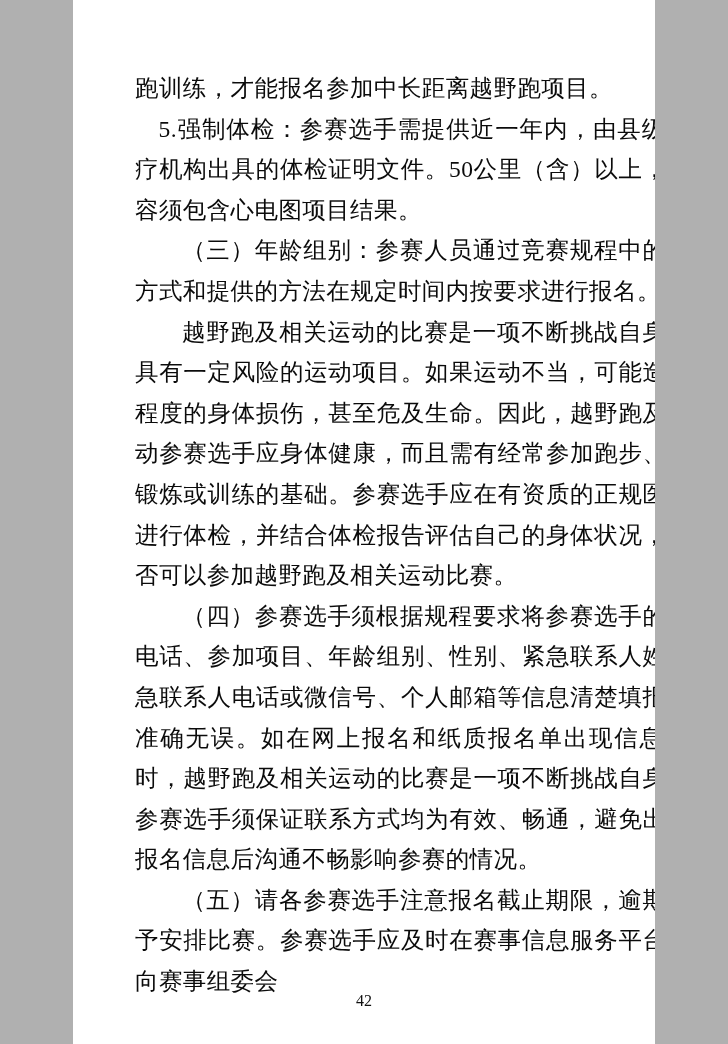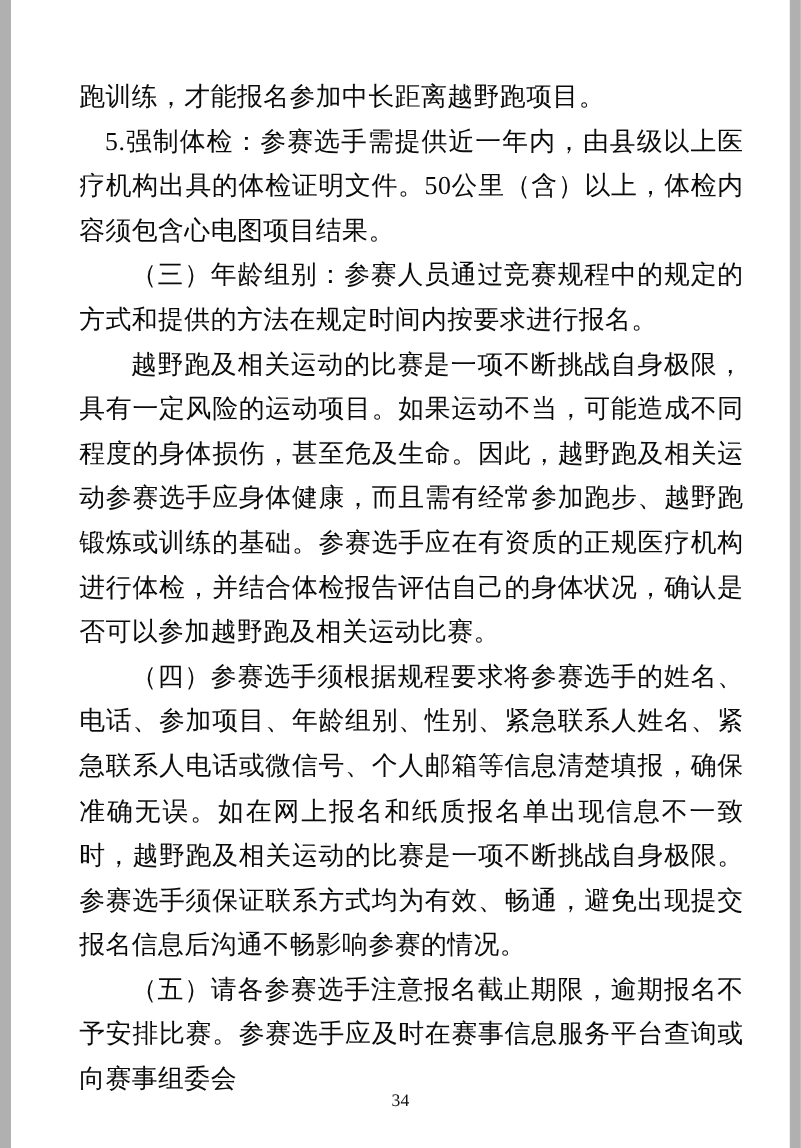--- a/index.html
+++ b/index.html
@@ -4,21 +4,21 @@
 <style>
   html, body {
     margin: 0;
     padding: 0;
   }
   body {
     background: #b0b0b0;
     font-family: "Liberation Serif", "DejaVu Serif", serif;
   }
   .page {
-    width: 708px;
+    width: 582px;
     height: 1044px;
     background: #ffffff;
     position: relative;
     box-sizing: border-box;
     margin: 0 auto;
     overflow: hidden;
   }
   .content {
     position: absolute;
     left: 62px;
@@ -66,14 +66,14 @@
     <p class="para indent">（三）年龄组别：参赛人员通过竞赛规程中的规定的方式和提供的方法在规定时间内按要求进行报名。</p>
 
     <p class="para indent">越野跑及相关运动的比赛是一项不断挑战自身极限，具有一定风险的运动项目。如果运动不当，可能造成不同程度的身体损伤，甚至危及生命。因此，越野跑及相关运动参赛选手应身体健康，而且需有经常参加跑步、越野跑锻炼或训练的基础。参赛选手应在有资质的正规医疗机构进行体检，并结合体检报告评估自己的身体状况，确认是否可以参加越野跑及相关运动比赛。</p>
 
     <p class="para indent">（四）参赛选手须根据规程要求将参赛选手的姓名、电话、参加项目、年龄组别、性别、紧急联系人姓名、紧急联系人电话或微信号、个人邮箱等信息清楚填报，确保准确无误。如在网上报名和纸质报名单出现信息不一致时，越野跑及相关运动的比赛是一项不断挑战自身极限。参赛选手须保证联系方式均为有效、畅通，避免出现提交报名信息后沟通不畅影响参赛的情况。</p>
 
     <p class="para indent">（五）请各参赛选手注意报名截止期限，逾期报名不予安排比赛。参赛选手应及时在赛事信息服务平台查询或向赛事组委会</p>
 
   </div>
 
-  <div class="page-number">34</div>
+  <div class="page-number">42</div>
 </div>
 
 </body></html>

